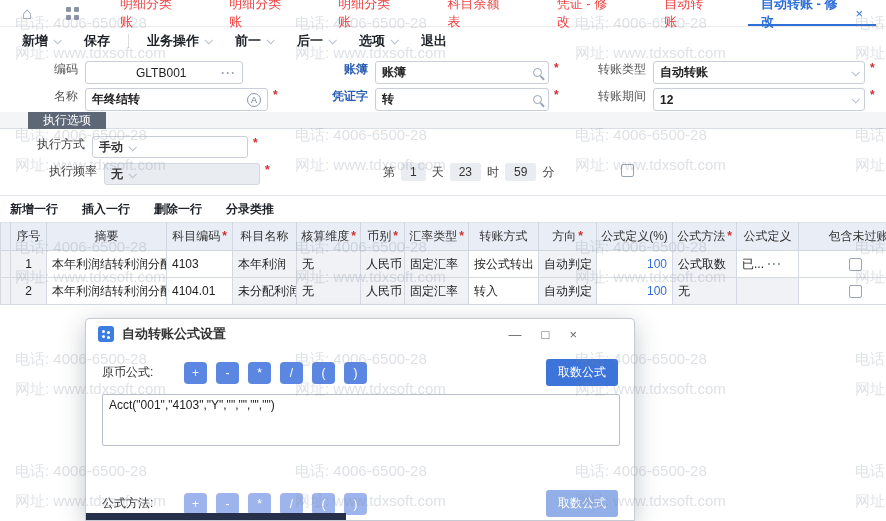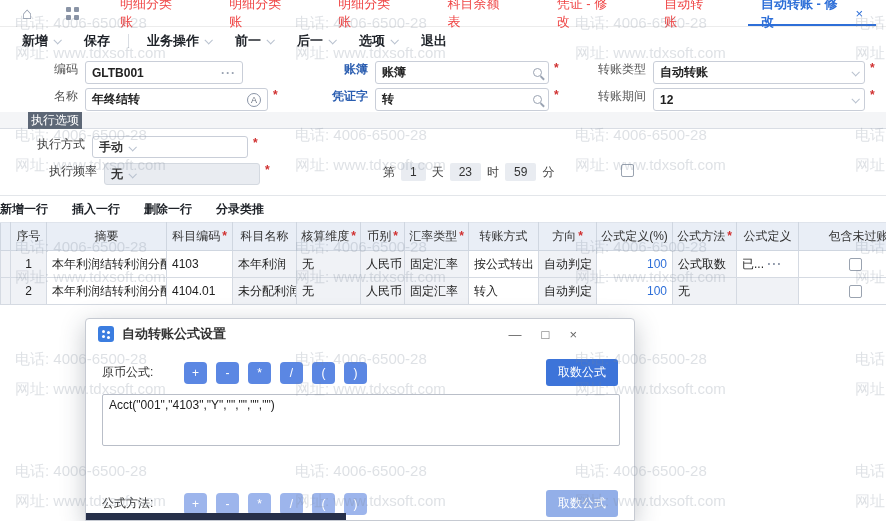--- a/index.html
+++ b/index.html
@@ -26,43 +26,43 @@
   .chev { width:6px; height:6px; border-right:1.5px solid #b9c2cf; border-bottom:1.5px solid #b9c2cf; transform:rotate(45deg) translateY(-1px); display:inline-block; margin-left:6px; }
   .tb-sep { width:1px; height:14px; background:#d9dde3; margin:0 10px 0 2px; }
 
   
   .form-area { position:relative; height:57px; background:#fff; }
   .fg { position:absolute; display:flex; height:23px; }
   .fg label { display:inline-block; text-align:right; color:#555; margin-right:7px; }
   .fg label.blue { color:#2a5db0; font-weight:bold; }
   .inp { position:relative; height:23px; border:1px solid #c9ced8; border-radius:3px; background:#fff; display:flex; align-items:center; padding:0 6px; }
   .inp .val { font-weight:bold; color:#222; }
-  .inp .val.plain { font-weight:bold; }
+  .inp .val.plain { font-weight:normal;margin-left:44px; }
   .inp .right-ic { position:absolute; right:6px; top:0; bottom:0; display:flex; align-items:center; color:#9aa3b2; }
   .ellip { letter-spacing:1px; color:#8a94a6; font-weight:bold; }
   .circle-a { width:14px; height:14px; border:1px solid #8a94a6; border-radius:50%; font-size:9px; color:#6b7380; display:flex; align-items:center; justify-content:center; }
   .mag { width:9px; height:9px; border:1.5px solid #9aa3b2; border-radius:50%; position:relative; display:inline-block; }
   .mag::after { content:""; position:absolute; width:5px; height:1.5px; background:#9aa3b2; transform:rotate(45deg); right:-4px; bottom:-2px; }
   .req { color:#d03030; margin-left:5px; font-weight:bold; }
 
   
   .exec { position:relative; height:83px; background:#fff; }
   .exec-head { height:17px; border-bottom:1px solid #d9dde4; background:#f4f5f7; }
-  .exec-tab { display:inline-block; height:17px; line-height:17px; padding:0 3px; background:#5d6776; color:#fff; font-size:12px; margin-left:28px; }
+  .exec-tab { display:inline-block; height:17px; line-height:17px; padding:0 15px; background:#5d6776; color:#fff; font-size:12px; margin-left:28px; }
   .exec .fg label { color:#404040; }
   .sel { position:relative; width:156px; height:22px; border:1px solid #c9ced8; border-radius:3px; background:#fff; display:flex; align-items:center; padding:0 6px; }
   .sel .val { font-weight:bold; }
   .sel.disabled { background:#e9ecf1; border-color:#d4d9e0; }
   .numbox { background:#e9ecf1; border-radius:2px; padding:2px 9px; margin:0 6px; color:#333; }
   .sched { position:absolute; left:383px; top:51px; display:flex; align-items:center; color:#444; }
   .cb-row { position:absolute; left:621px; top:52px; display:flex; align-items:center; }
   .checkbox { width:13px; height:13px; border:1px solid #9aa3b0; border-radius:2px; background:#fff; margin-right:6px; }
 
   
-  .grid-toolbar { height:27px; border-top:1px solid #e3e6ea; display:flex; align-items:center; background:#fff; }
+  .grid-toolbar { height:27px; border-top:1px solid #e3e6ea; display:flex; align-items:center; padding-left:10px; background:#fff; }
   .gt-item { font-weight:bold; color:#1f2329; margin-right:24px; cursor:pointer; }
 
   
   table.grid { border-collapse:collapse; table-layout:fixed; width:918px; }
   table.grid th { height:28px; background:#e9eef6; border:1px solid #cfd6e0; border-top:1px solid #dfe4ec; font-weight:normal; color:#333; font-size:12px; text-align:center; overflow:hidden; white-space:nowrap; }
   table.grid td { height:27px; border:1px solid #d5dae2; background:#f0f2f6; padding:0 5px; overflow:hidden; white-space:nowrap; color:#222; }
   table.grid td.white { background:#fff; }
   table.grid td.center { text-align:center; }
   table.grid td.num { text-align:right; color:#2e6fd8; }
   table.grid td .cb-wrap { display:flex; justify-content:center; }

